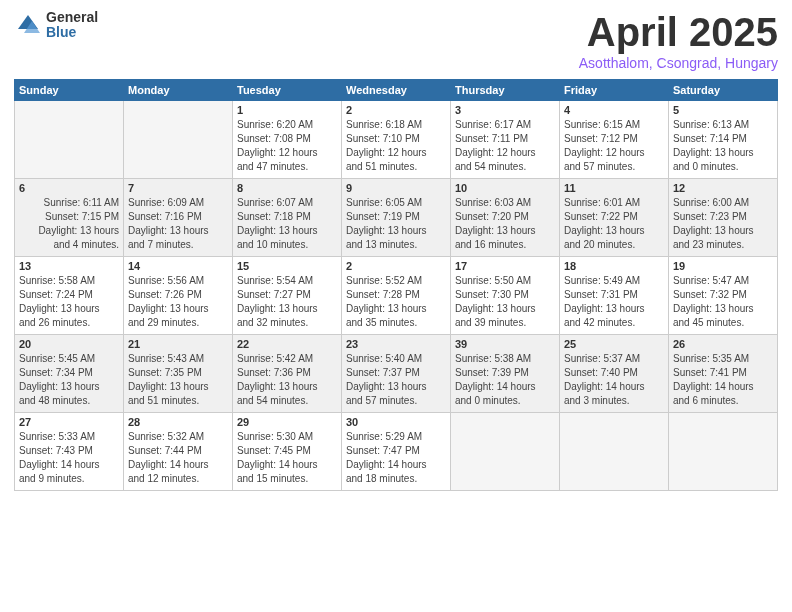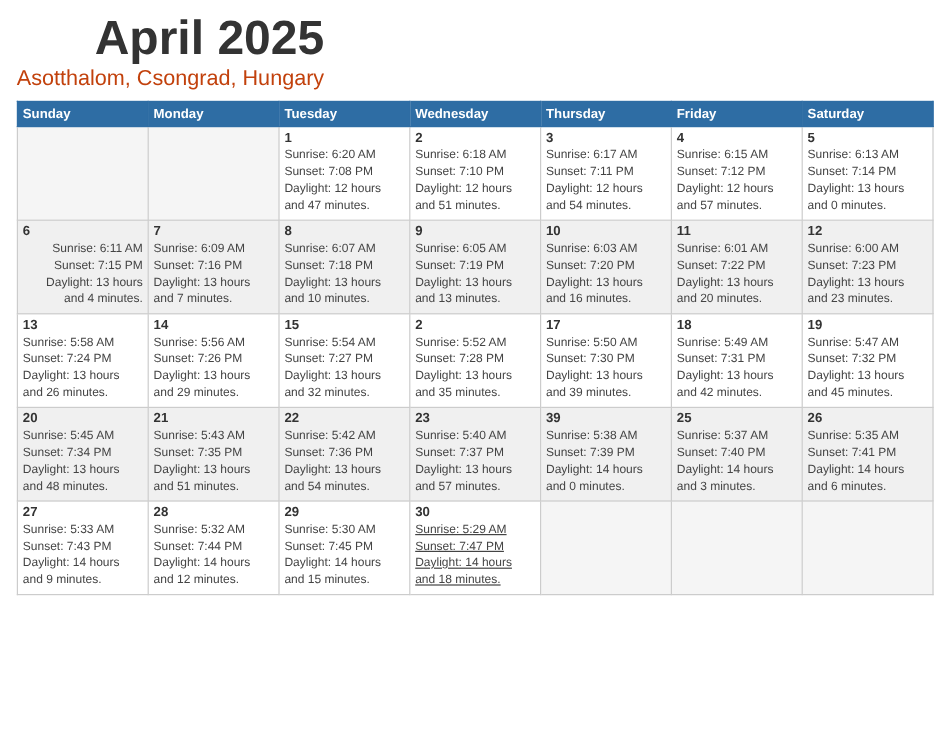--- a/index.html
+++ b/index.html
@@ -48,22 +48,22 @@
     }
     .title-block {
       text-align: right;
     }
     .calendar-title {
       font-size: 40px;
       font-weight: bold;
       color: #333;
     }
     .calendar-subtitle {
-      font-size: 18px;
-      color: #c2410c;
+      font-size: 14px;
+      color: #8b5cf6;
       font-weight: normal;
     }
     .calendar-table {
       width: 100%;
       border-collapse: collapse;
       table-layout: fixed;
     }
     .calendar-table th {
       background: #2e6da4;
       color: #fff;
@@ -98,20 +98,31 @@
     }
     .row-shaded td {
       background: #f0f0f0;
     }
   </style>
 </head>
 <body>
 
 <div class="page">
   <div class="header">
+    <div class="logo">
+      <svg class="logo-icon" viewBox="0 0 28 28">
+        <rect x="0" y="0" width="28" height="28" fill="none"></rect>
+        <polygon points="14,4 24,18 4,18" fill="#2e6da4"></polygon>
+        <polygon points="18,10 26,22 10,22" fill="#5b9bd5" opacity="0.7"></polygon>
+      </svg>
+      <div class="logo-text">
+        <span class="logo-general">General</span>
+        <span class="logo-blue">Blue</span>
+      </div>
+    </div>
     <div class="title-block">
       <div class="calendar-title">April 2025</div>
       <div class="calendar-subtitle">Asotthalom, Csongrad, Hungary</div>
     </div>
   </div>
 
   <table class="calendar-table">
     <thead>
       <tr>
       <th>Sunday</th>
@@ -333,21 +344,21 @@
           </td>
           <td>
             <span class="day-num">29</span>
             <div class="day-info" style="white-space: pre-line;">Sunrise: 5:30 AM
 Sunset: 7:45 PM
 Daylight: 14 hours
 and 15 minutes.</div>
           </td>
           <td>
             <span class="day-num">30</span>
-            <div class="day-info" style="white-space: pre-line; text-decoration: underline;">Sunrise: 5:29 AM
+            <div class="day-info" style="white-space: pre-line;">Sunrise: 5:29 AM
 Sunset: 7:47 PM
 Daylight: 14 hours
 and 18 minutes.</div>
           </td>
           <td class="empty"></td>
           <td class="empty"></td>
           <td class="empty"></td>
         </tr>
       </tbody>
   </table>

